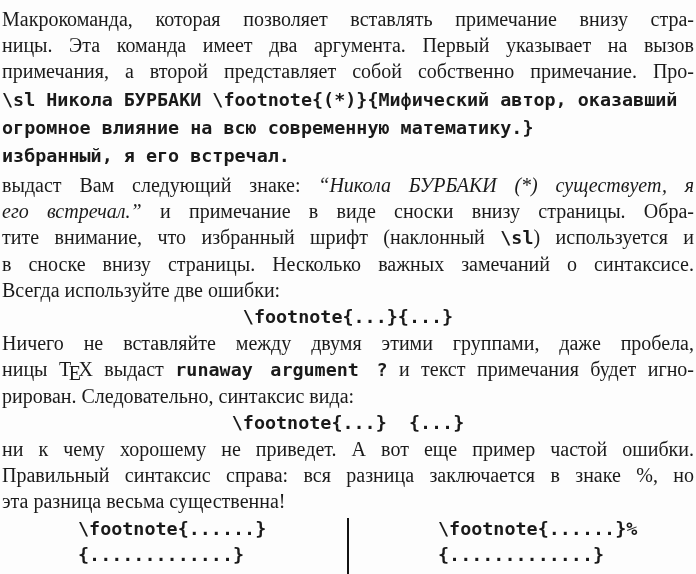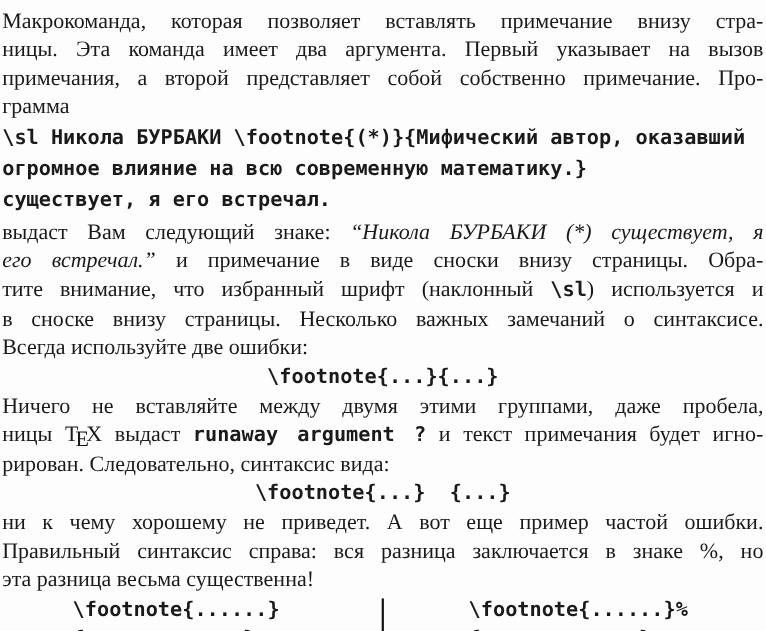--- a/index.html
+++ b/index.html
@@ -23,40 +23,39 @@
     font-weight: 700;
     font-size: 18.4px;
     white-space: pre;
   }
   .codeblock { margin: 2px 0; }
   .codeblock .codeline { line-height: 28px; }
   .codecenter { text-align: center; text-align-last: center; line-height: 26px; }
   .twocol { position: relative; height: 60px; margin-top: 2px; }
   .colL { position: absolute; left: 64px; top: 0; }
   .colR { position: absolute; left: 424px; top: 0; }
-  .twocol .codeline { line-height: 26px; }
+  .twocol .codeline { line-height: 26px; margin-left: 12px; }
   .divider { position: absolute; left: 345px; top: 2px; width: 2px; height: 56px; background: #131313; }
   .texlogo { display: inline; margin-top: 36px; }
   .tex-e { display: inline-block; transform: translateY(0.215em); margin: 0 -0.125em; }
 </style>
 </head>
 <body>
 
 <main class="page">
   <div>
       <div class="para">
         <div class="line j"><span>Макрокоманда, которая позволяет вставлять примечание внизу стра-</span></div>
         <div class="line j"><span>ницы. Эта команда имеет два аргумента. Первый указывает на вызов</span></div>
         <div class="line j"><span>примечания, а второй представляет собой собственно примечание. Про-</span></div>
-        <div class="line"><span>грамма</span></div>
       </div>
       <div class="codeblock">
         <div class="codeline">\sl Никола БУРБАКИ \footnote{(*)}{Мифический автор, оказавший</div>
         <div class="codeline">огромное влияние на всю современную математику.}</div>
-        <div class="codeline">существует, я его встречал.</div>
+        <div class="codeline">избранный, я его встречал.</div>
       </div>
       <div class="para">
         <div class="line j"><span>выдаст Вам следующий знаке: </span><span class="i">“Никола БУРБАКИ (*) существует, я</span></div>
         <div class="line j"><span class="i">его встречал.”</span><span> и примечание в виде сноски внизу страницы. Обра-</span></div>
         <div class="line j"><span>тите внимание, что избранный шрифт (наклонный </span><span class="c">\sl</span><span>) используется и</span></div>
         <div class="line j"><span>в сноске внизу страницы. Несколько важных замечаний о синтаксисе.</span></div>
         <div class="line"><span>Всегда используйте две ошибки:</span></div>
       </div>
       <div class="codecenter"><span class="codeinline">\footnote{...}{...}</span></div>
       <div class="para">

